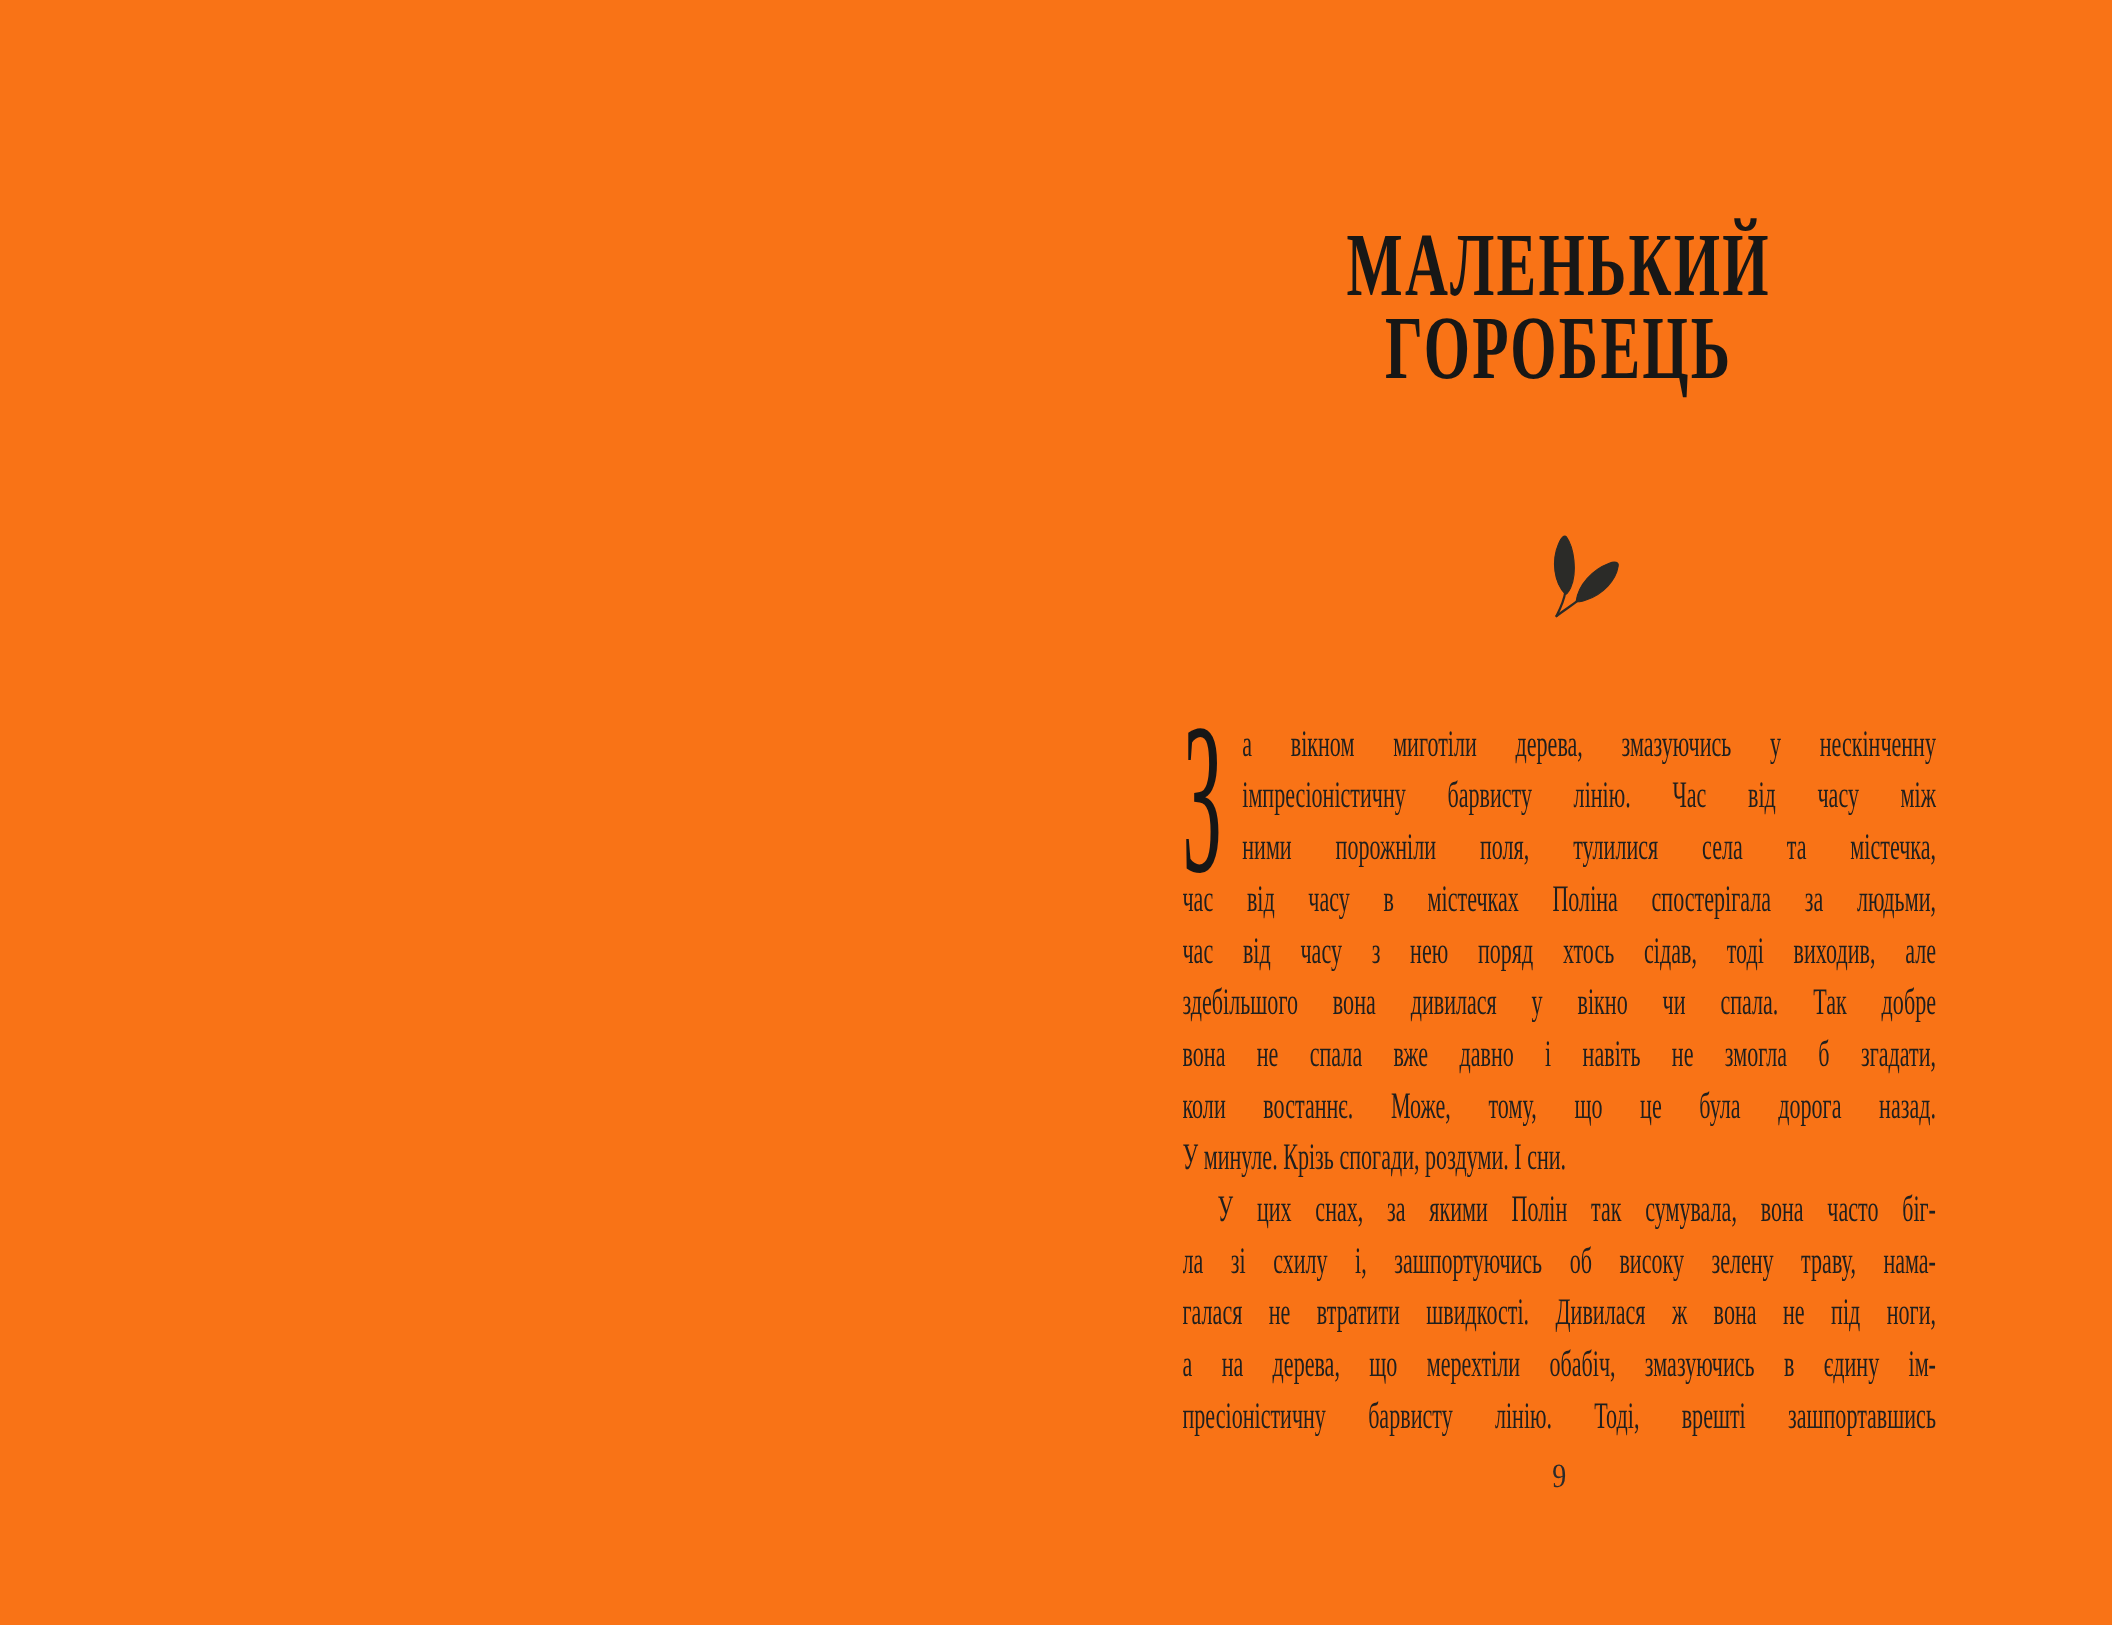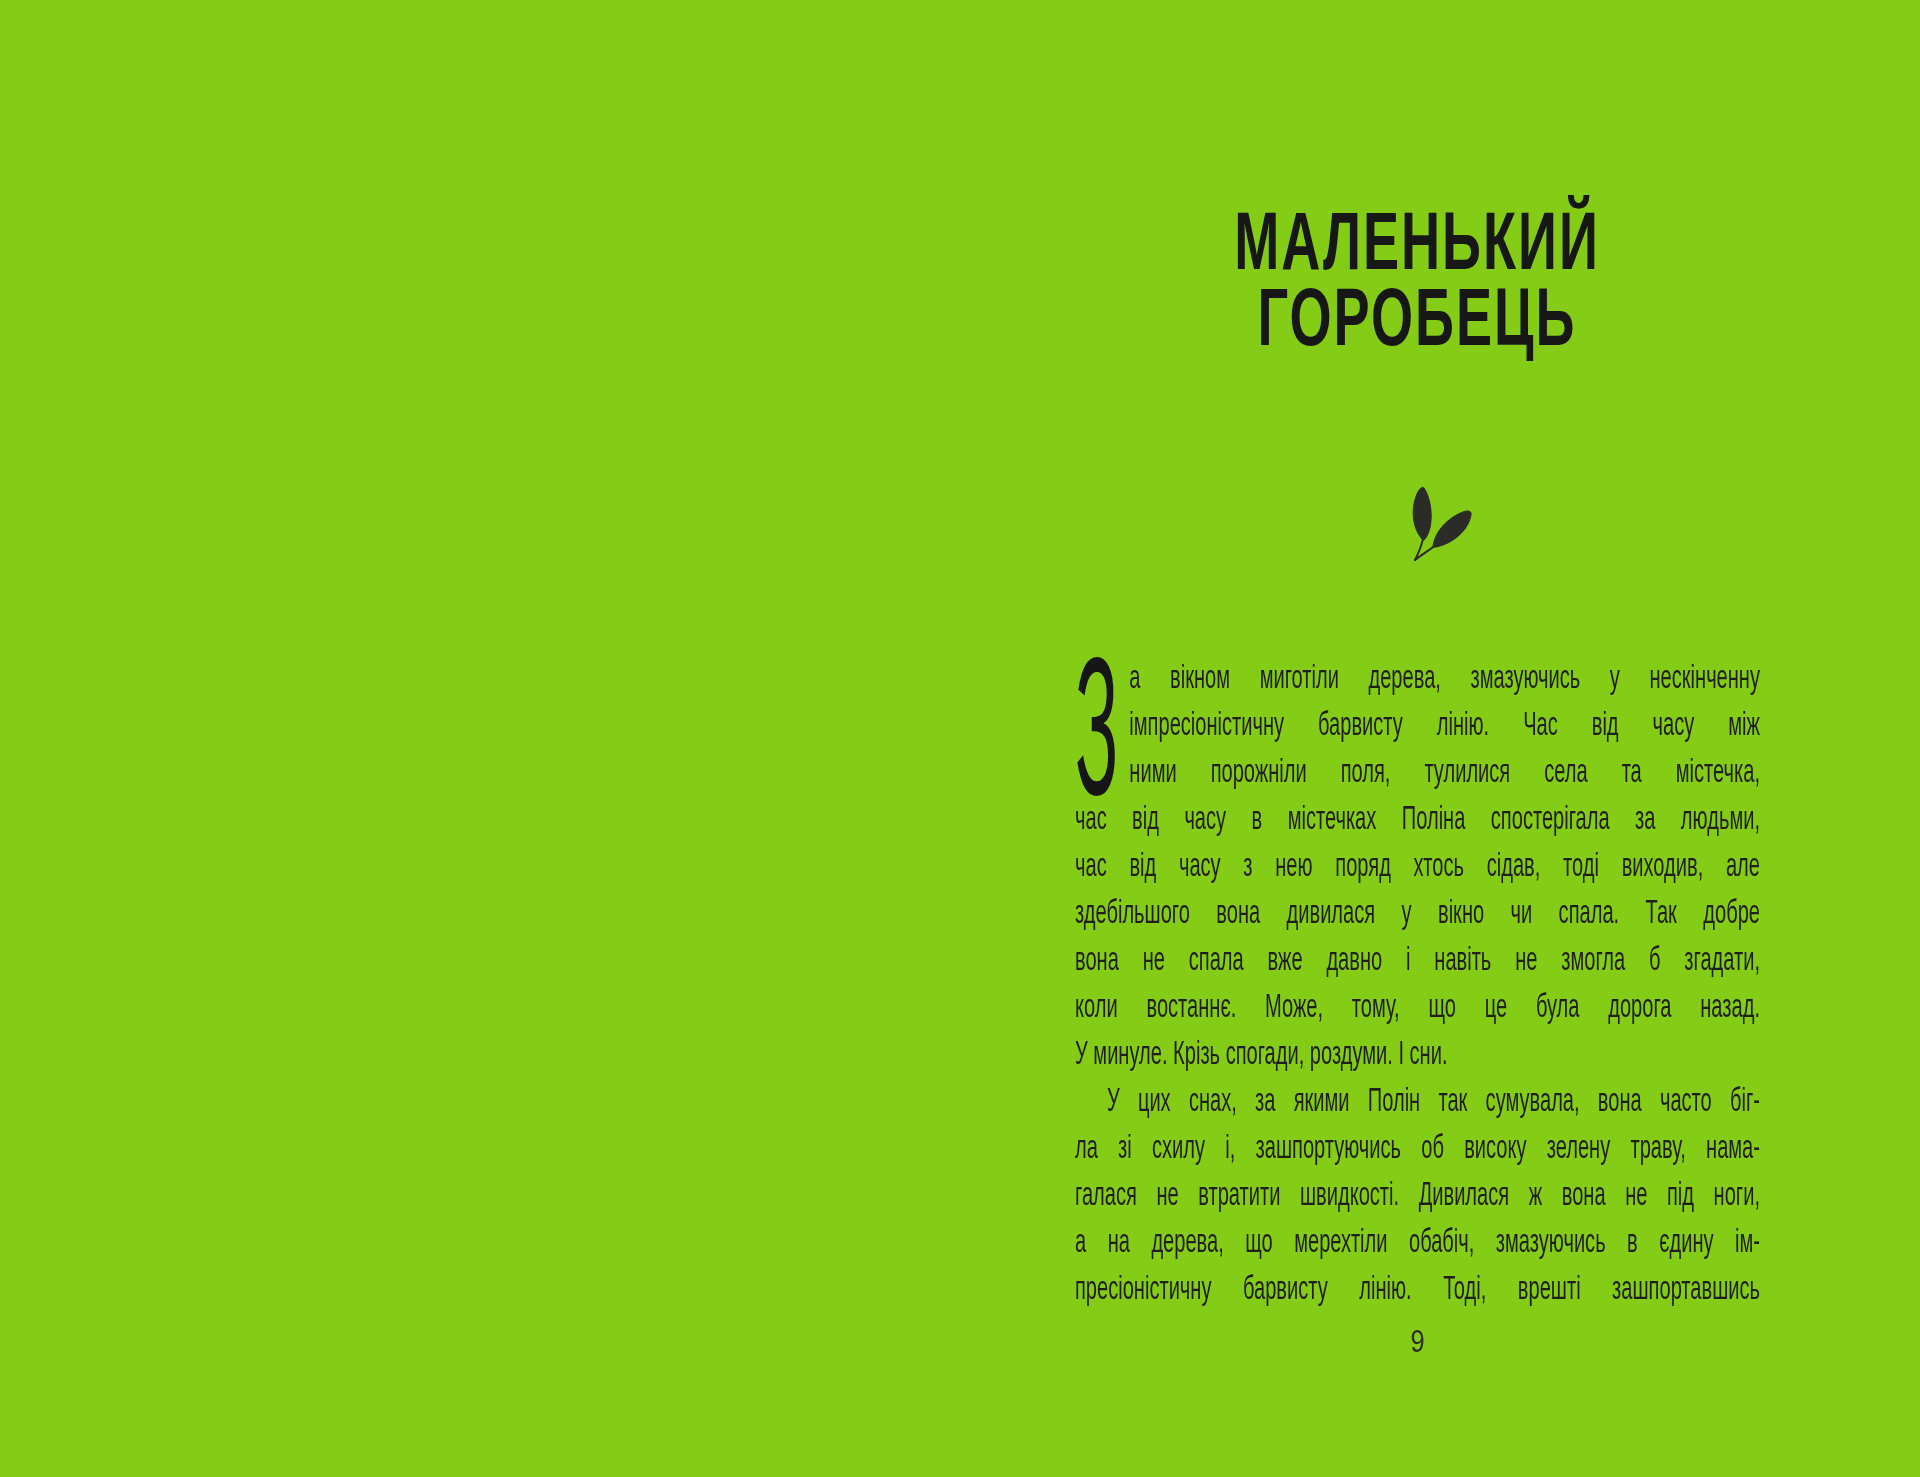--- a/index.html
+++ b/index.html
@@ -4,23 +4,23 @@
 <style>
   html, body {
     margin: 0;
     padding: 0;
     background: #ffffff;
   }
   .spread {
     position: relative;
     width: 1920px;
     height: 1477px;
-    background: #84cc16;
+    background: #f97316;
     overflow: hidden;
-    font-family: Liberation Sans, sans-serif;
+    font-family: Liberation Serif, serif;
   }
 
   
   .chapter-title {
     position: absolute;
     left: 1067px;
     top: 203px;
     width: 700px;
     text-align: center;
     font-size: 82px;

